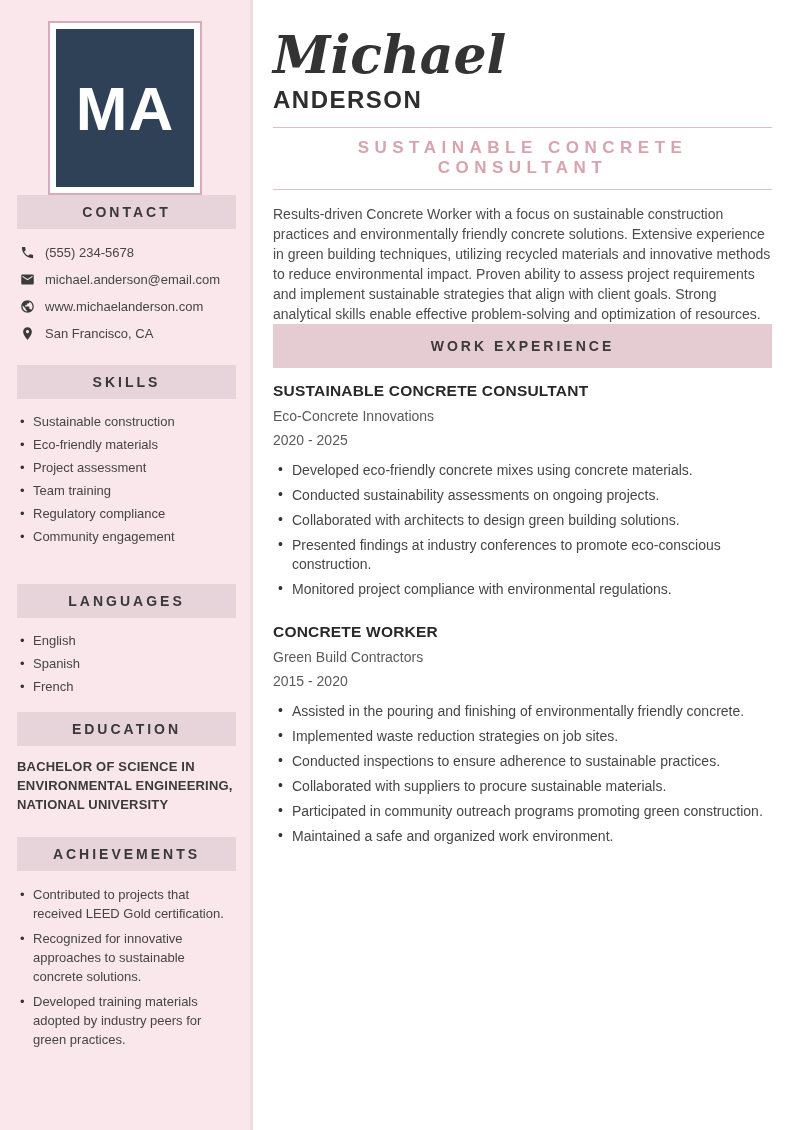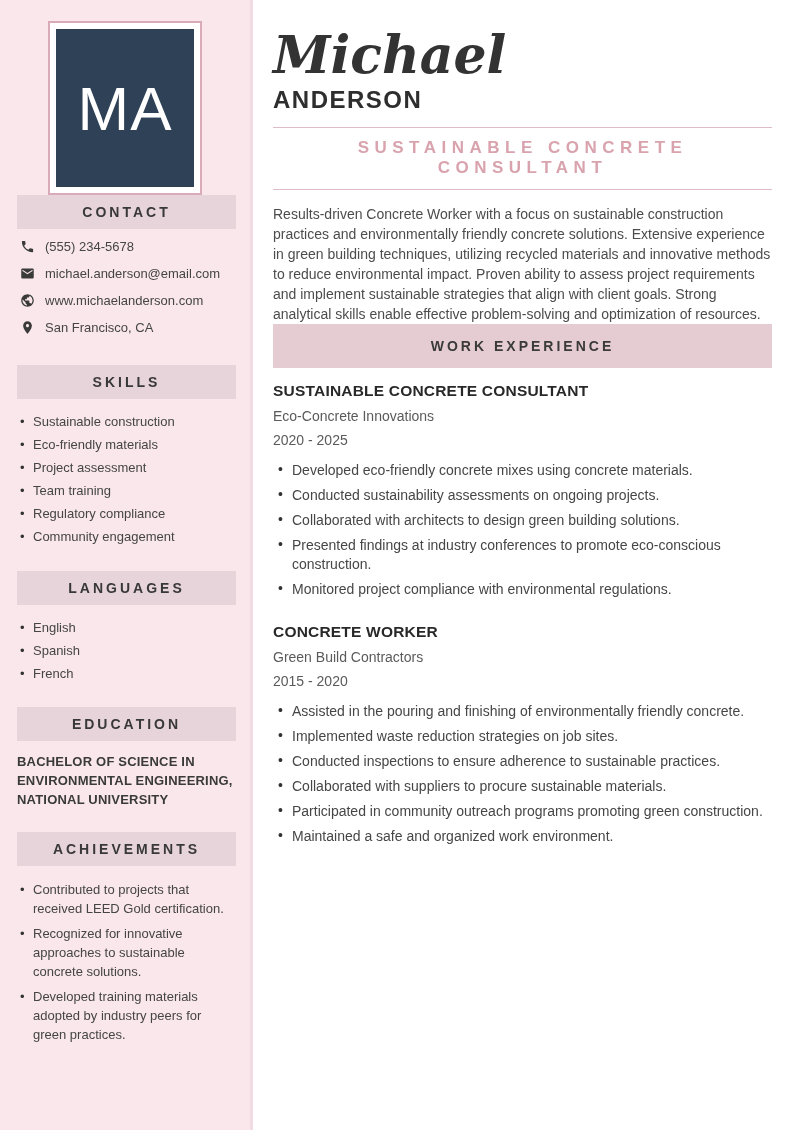--- a/index.html
+++ b/index.html
@@ -31,43 +31,43 @@
     padding: 6px;
   }
   .monogram {
     width: 100%; height: 100%;
     background: #2e4156;
     display: flex; align-items: center; justify-content: center;
   }
   .monogram span {
     color: #ffffff;
     font-size: 62px;
-    font-weight: normal;
+    font-weight: bold;
     letter-spacing: 1px;
   }
 
   .side-heading {
     height: 34px;
     margin: 0 14px 0 17px;
     background: #e7d4da;
     display: flex; align-items: center; justify-content: center;
     font-size: 14px; font-weight: bold;
     letter-spacing: 3px;
     color: #383838;
   }
   .mt-contact { }
   .mt-skills { margin-top: 18px; }
-  .mt-langs { margin-top: 21px; }
-  .mt-edu { margin-top: 20px; }
+  .mt-langs { margin-top: 34px; }
+  .mt-edu { margin-top: 12px; }
   .mt-ach { margin-top: 23px; }
 
   .contact-list { list-style: none; margin-top: 10px; padding: 0 14px 0 20px; }
   .contact-list li {
     height: 27px;
-    display: flex; 
+    display: flex; align-items: center;
     font-size: 13px; color: #454545;
   }
   .contact-list .ic {
     width: 15px; height: 15px;
     margin-right: 10px;
     flex: 0 0 15px;
     display: inline-flex;
   }
   .contact-list .ic svg { width: 15px; height: 15px; fill: #3a3a3a; }
 

